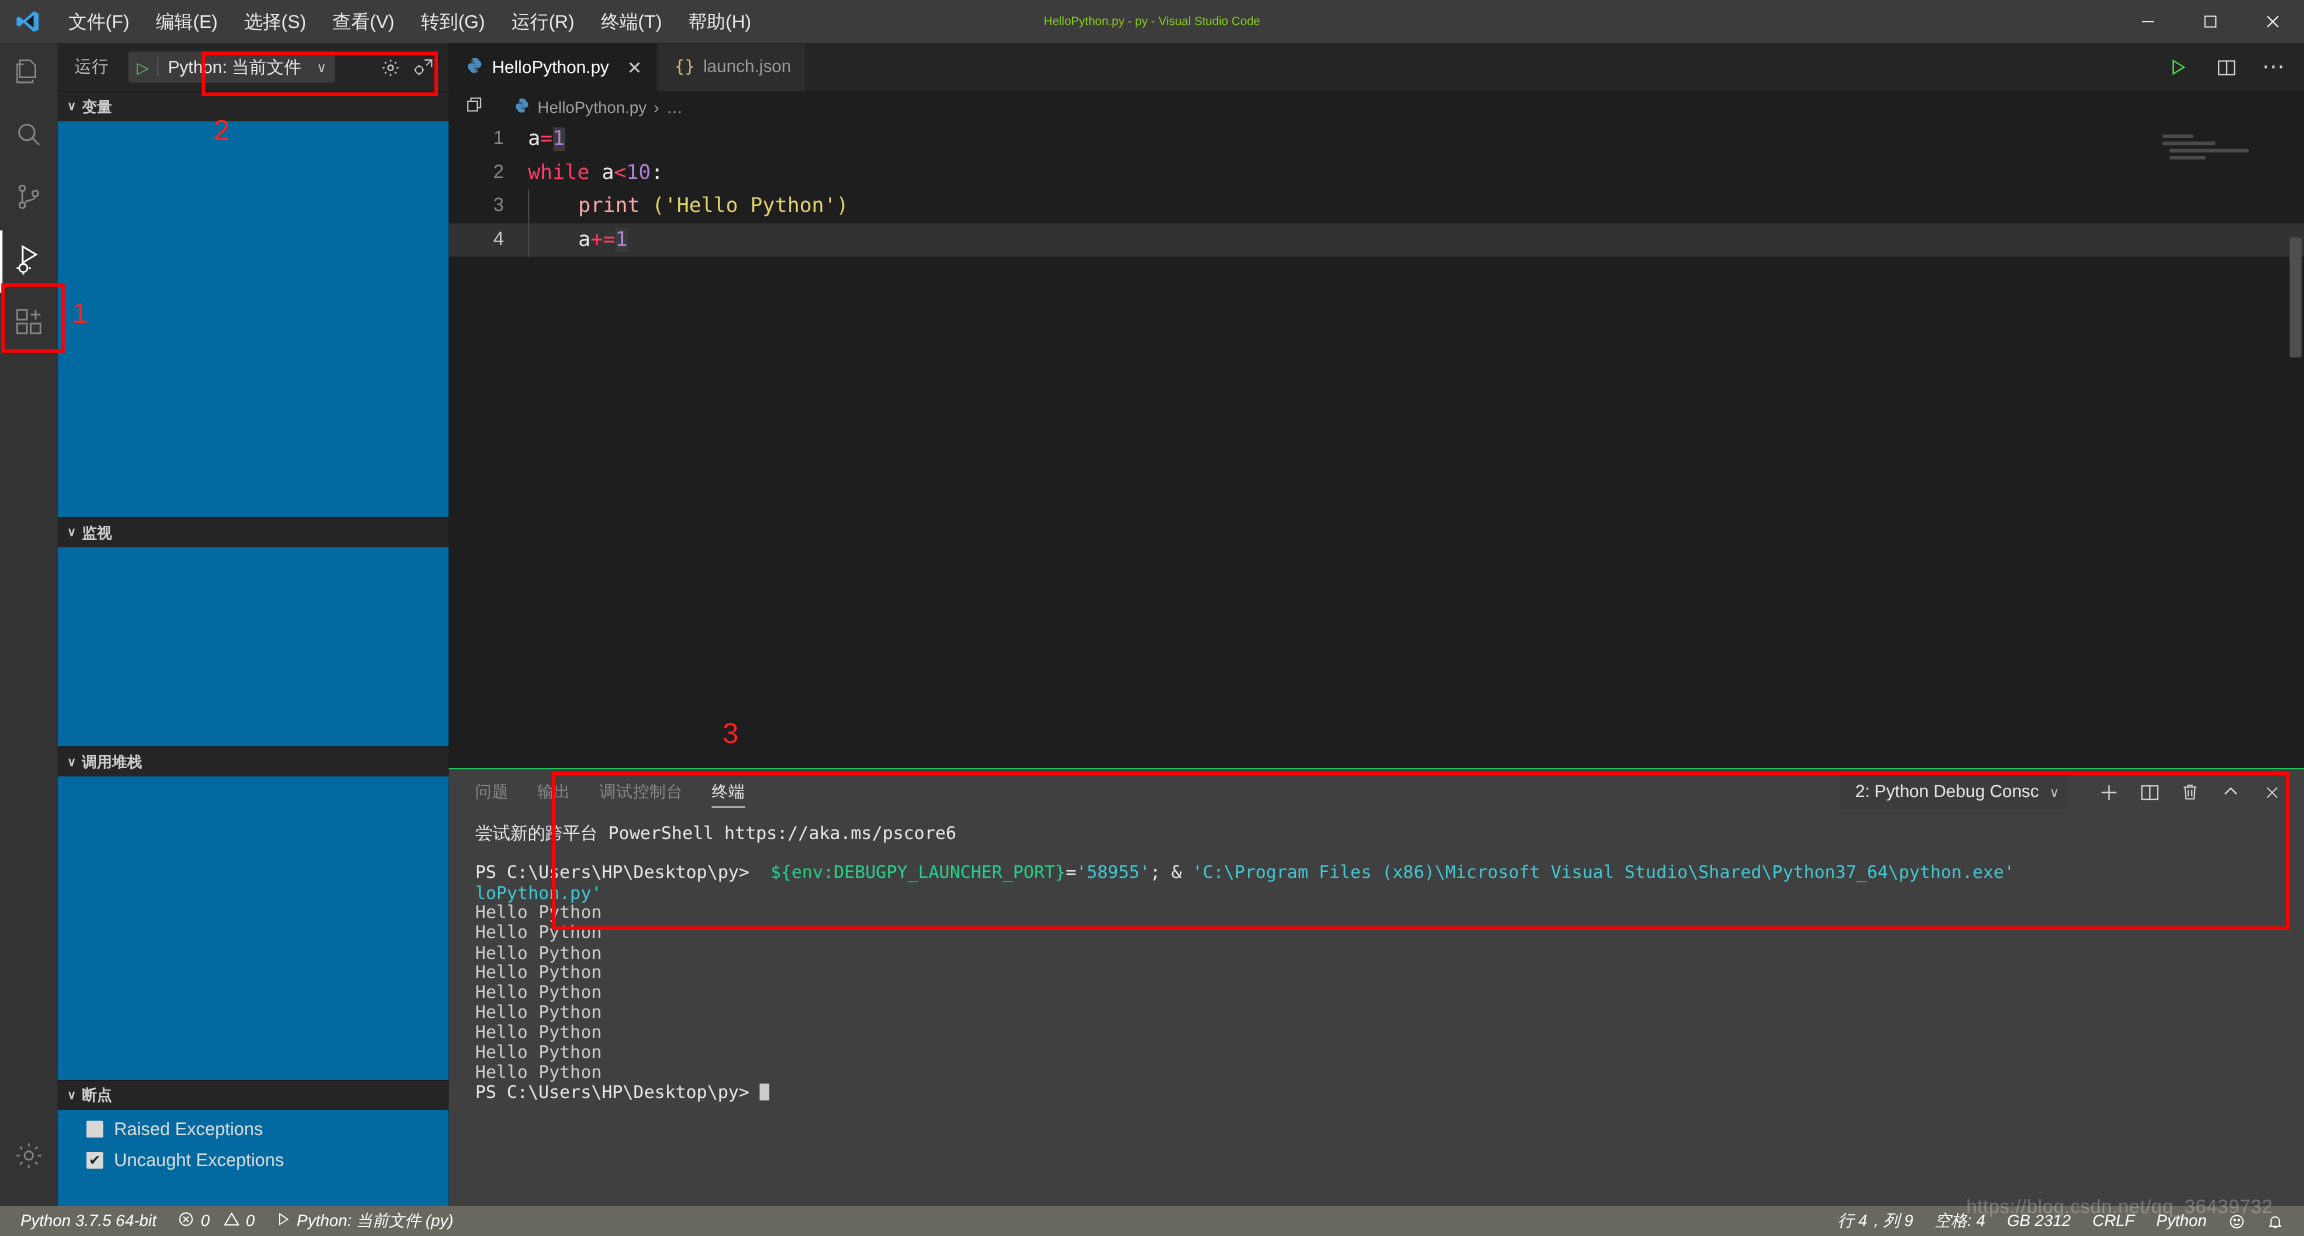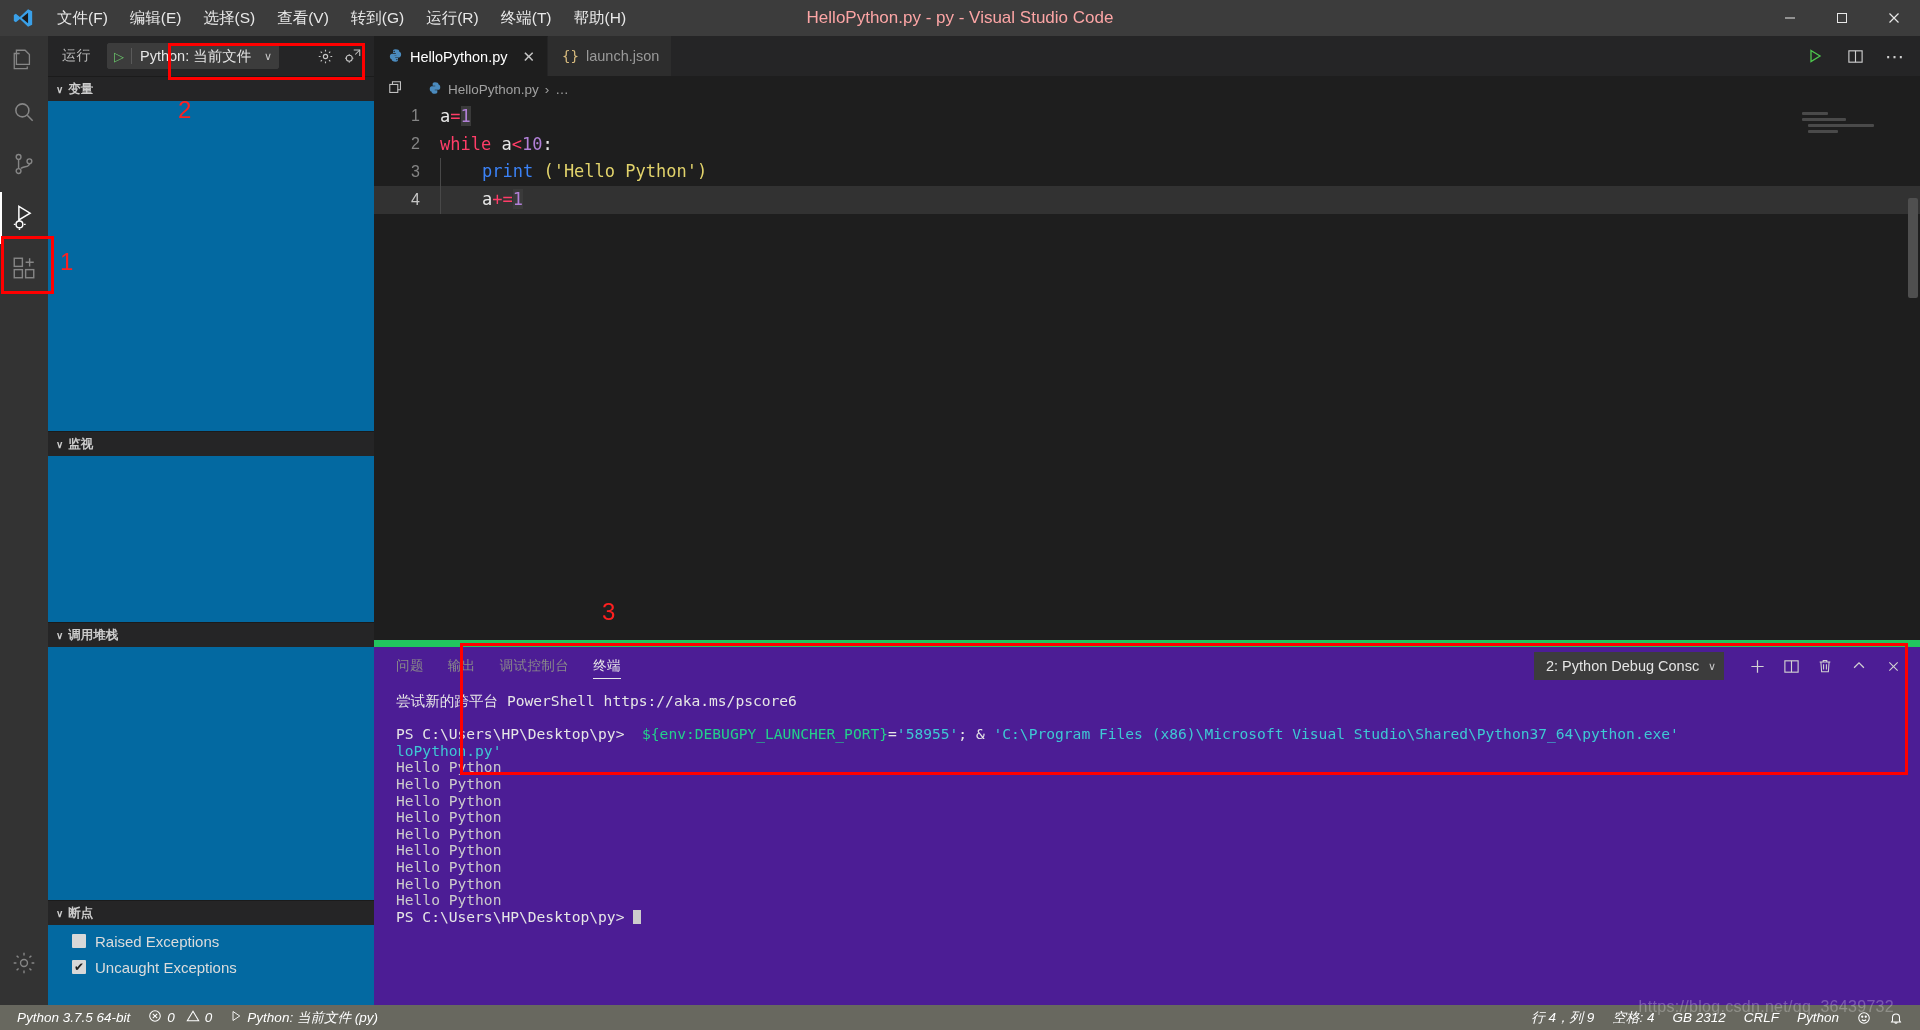--- a/index.html
+++ b/index.html
@@ -17,21 +17,21 @@
     flex: 0 0 36px; position: relative; color: #cccccc;
   }
   .vscode-logo { width: 46px; display: flex; align-items: center; justify-content: center; }
   .menubar { display: flex; align-items: flex-start; height: 100%; }
   .menu-item {
     padding: 0 11px; height: 100%; display: flex; align-items: center;
     font-size: 15.5px; color: #e8e8e8; cursor: default; white-space: nowrap;
   }
   .window-title {
     position: absolute; left: 0; right: 0; text-align: center;
-    font-size: 17px; color: #fca5a5; pointer-events: none;
+    font-size: 10px; color: #84cc16; pointer-events: none;
   }
   .win-controls { margin-left: auto; display: flex; height: 100%; z-index: 2; }
   .win-btn { width: 52px; display: flex; align-items: center; justify-content: center; }
 
   
   .body-row { flex: 1; display: flex; min-height: 0; }
 
   
   .activitybar {
     width: 48px; background: #333333; display: flex; flex-direction: column;
@@ -97,36 +97,36 @@
 
   .code-wrap { flex: 1; position: relative; overflow: hidden; background: #1e1e1e; display: flex; }
   .code-lines { flex: 1; position: relative; }
   .code-line { display: flex; height: 28px; align-items: center; font-family: "DejaVu Sans Mono", monospace; font-size: 17px; }
   .ln { width: 62px; flex: 0 0 62px; text-align: right; padding-right: 16px; color: #858585; font-size: 16px; font-family:"Liberation Sans",sans-serif;}
   .code-text { padding-left: 4px; white-space: pre; }
   .cur-line { background: #323232; }
   .cur-line .ln { color: #c6c6c6; }
   .indent-guide { display:inline-block; width:0; border-left:1px solid #484848; height:28px; vertical-align:middle;}
   .tok-kw { color: #ff3d68; }
-  .tok-fn { color: #3b82f6; }
+  .tok-fn { color: #fca5a5; }
   .tok-str { color: #e2d36b; }
   .tok-num { color: #b180d7; }
   .tok-var { color: #e8e8e8; }
   .tok-op { color: #ff3d68; }
   .tok-punc { color: #e8e8e8; }
   .tok-paren { color: #e2d36b; }
   .cursor-box { background:#3a3a3a; }
 
   .minimap { position: absolute; right: 14px; top: 0; width: 104px; height: 100%; }
   .mm-line { height: 3px; background: #4a4a4a; margin: 3px 0; border-radius:1px; }
   .editor-scrollbar { position:absolute; right:0; top:0; width:14px; height:100%; }
   .scroll-thumb { position:absolute; right:2px; width:10px; background:#4f4f4f; border-radius:2px;}
 
   
-  .panel { flex: 0 0 365px; background: #4c1d95; display: flex; flex-direction: column; border-top:7px solid #22c55e;}
+  .panel { flex: 0 0 365px; background: #404040; display: flex; flex-direction: column; border-top:1px solid #22c55e;}
   .panel-head { height: 38px; flex: 0 0 38px; display: flex; align-items: center; padding-left: 22px; }
   .panel-tab {
     font-size: 13.5px; color: #8a8a8a; margin-right: 24px; height: 38px; display: flex;
     align-items: center; position: relative; letter-spacing: .4px;
   }
   .panel-tab.active { color: #e7e7e7; }
   .panel-tab.active::after {
     content: ""; position: absolute; left: 0; right: 0; bottom: 6px; height: 1px; background: #e7e7e7;
   }
   .panel-actions { margin-left: auto; display: flex; align-items: center; gap: 4px; padding-right: 12px; }

